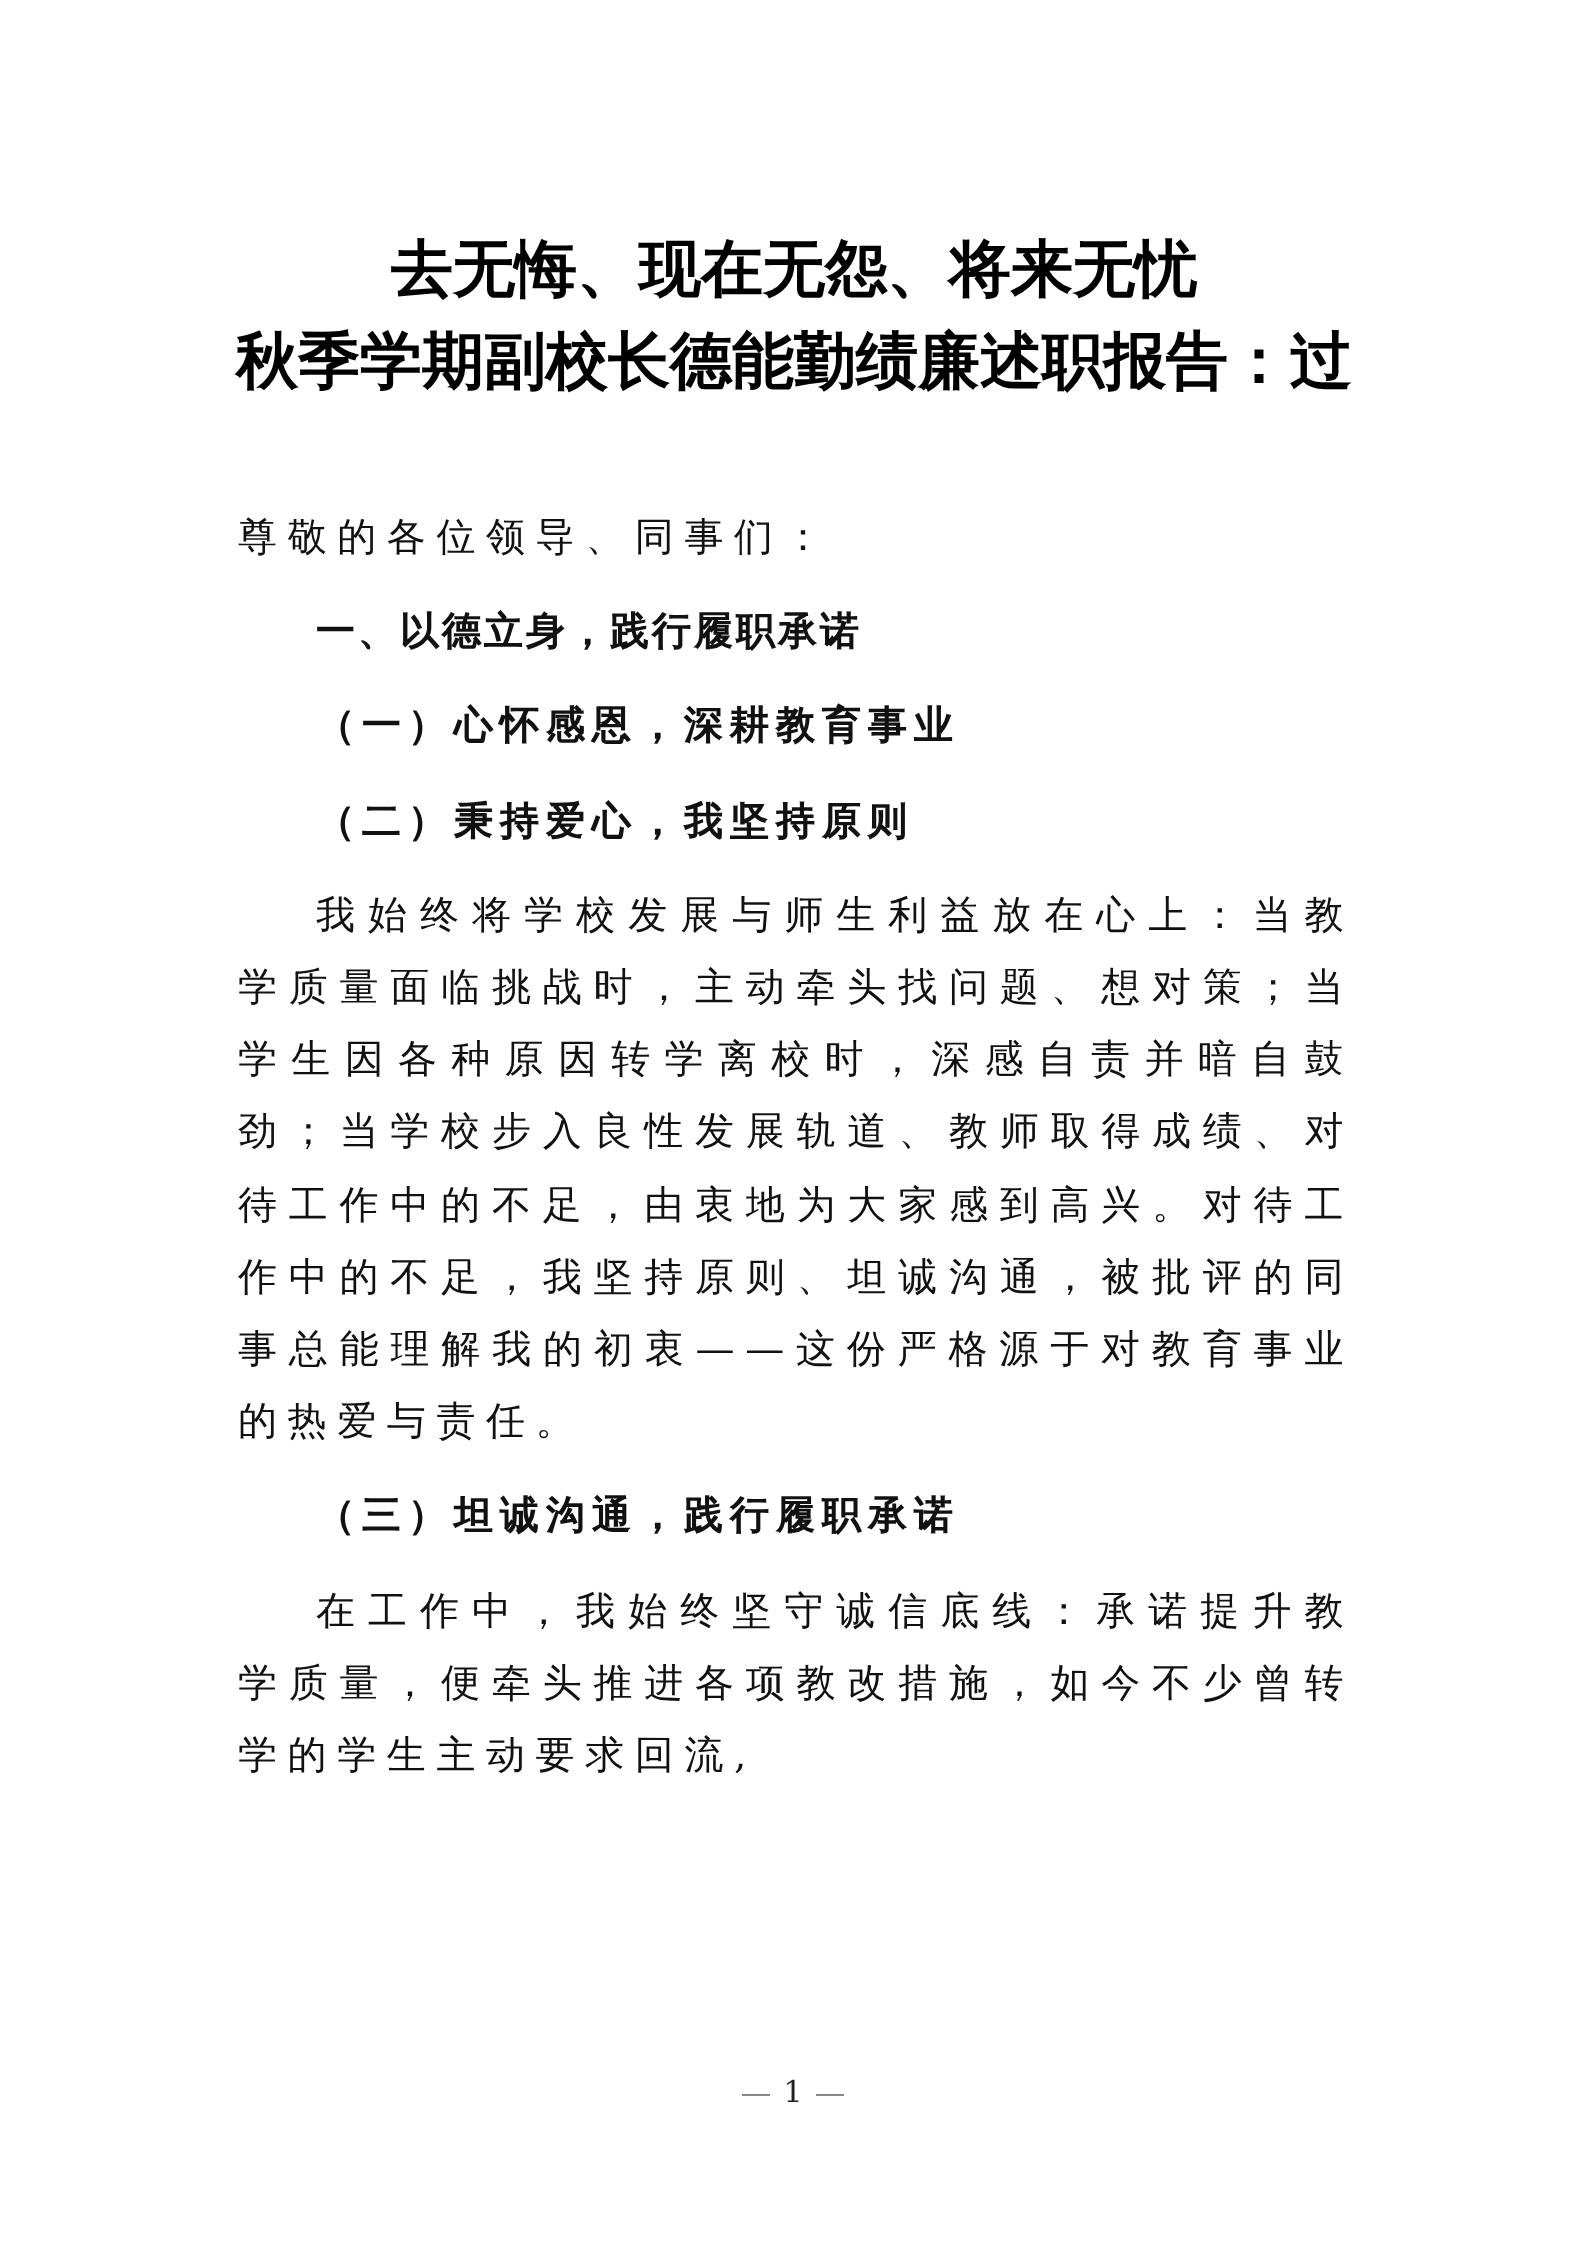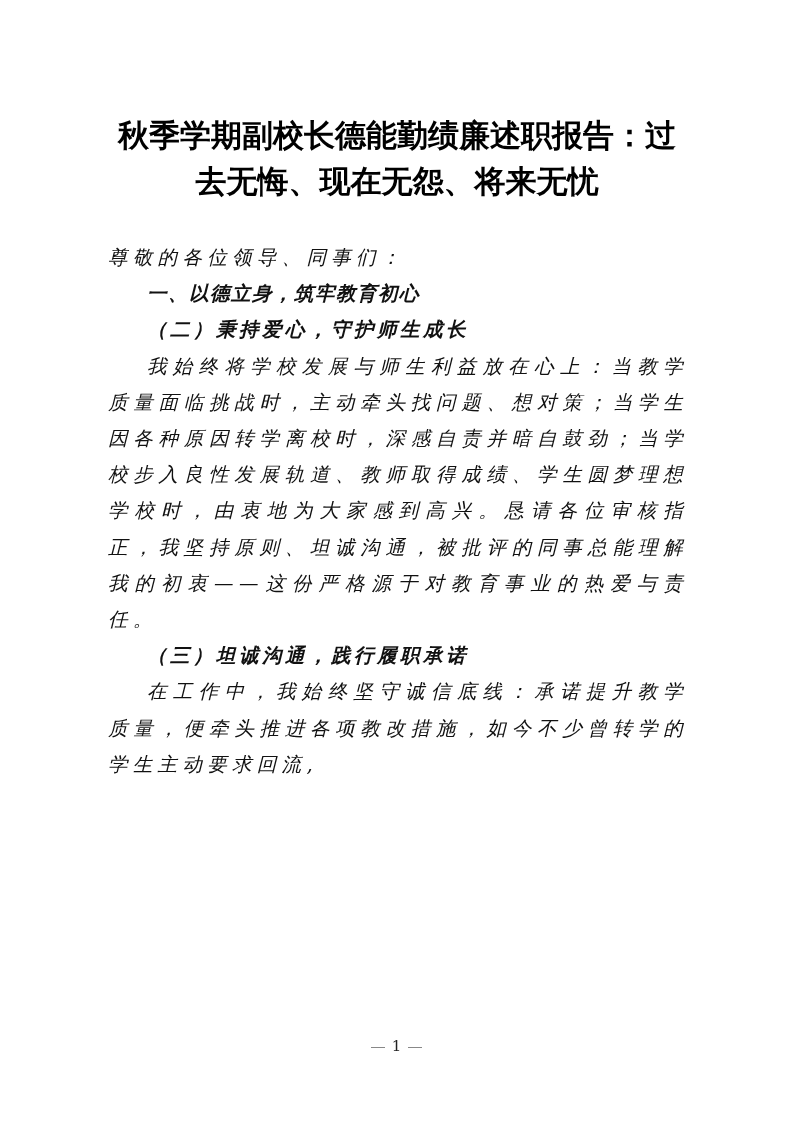--- a/index.html
+++ b/index.html
@@ -14,47 +14,48 @@
     text-align: center;
     font-family: "DejaVu Sans", "Liberation Sans", sans-serif;
     font-weight: bold; font-size: 31px; line-height: 46px;
     letter-spacing: 0px; color: #000000;
   }
   .body {
     position: absolute; left: 108px; top: 240px; width: 580px;
     font-size: 19.5px; line-height: 36.2px; letter-spacing: 5.3px;
     text-align: justify;
   }
-  .body p { margin: 0; padding: 0; font-style: italic; }
+  .body p { margin: 11px; padding: 0; }
   .indent { text-indent: 39px; }
   .h1 {
     font-family: "DejaVu Sans", "Liberation Sans", sans-serif;
     font-weight: bold; letter-spacing: 1.5px;
   }
   .h2 { letter-spacing: 3.5px; font-weight: bold; }
   .footer {
     position: absolute; left: 0; width: 793px; top: 1037px;
     text-align: center; font-size: 15px; color: #222222;
   }
   .footer .dash { display: inline-block; width: 14px; height: 1px; background: #888; vertical-align: middle; margin: 0 7px; }
 </style>
 </head>
 <body>
 
 <div class="page">
   <div class="title">
+    <div>去无悔、现在无怨、将来无忧</div>
     <div>秋季学期副校长德能勤绩廉述职报告：过</div>
-    <div>去无悔、现在无怨、将来无忧</div>
   </div>
 
   <div class="body">
     <p>尊敬的各位领导、同事们：</p>
-    <p class="indent h1">一、以德立身，筑牢教育初心</p>
-    <p class="indent h2">（二）秉持爱心，守护师生成长</p>
-    <p class="indent">我始终将学校发展与师生利益放在心上：当教学质量面临挑战时，主动牵头找问题、想对策；当学生因各种原因转学离校时，深感自责并暗自鼓劲；当学校步入良性发展轨道、教师取得成绩、学生圆梦理想学校时，由衷地为大家感到高兴。恳请各位审核指正，我坚持原则、坦诚沟通，被批评的同事总能理解我的初衷——这份严格源于对教育事业的热爱与责任。</p>
+    <p class="indent h1">一、以德立身，践行履职承诺</p>
+    <p class="indent h2">（一）心怀感恩，深耕教育事业</p>
+    <p class="indent h2">（二）秉持爱心，我坚持原则</p>
+    <p class="indent">我始终将学校发展与师生利益放在心上：当教学质量面临挑战时，主动牵头找问题、想对策；当学生因各种原因转学离校时，深感自责并暗自鼓劲；当学校步入良性发展轨道、教师取得成绩、对待工作中的不足，由衷地为大家感到高兴。对待工作中的不足，我坚持原则、坦诚沟通，被批评的同事总能理解我的初衷——这份严格源于对教育事业的热爱与责任。</p>
     <p class="indent h2">（三）坦诚沟通，践行履职承诺</p>
     <p class="indent">在工作中，我始终坚守诚信底线：承诺提升教学质量，便牵头推进各项教改措施，如今不少曾转学的学生主动要求回流,</p>
   </div>
 
   <div class="footer">
     <span class="dash"></span><span>1</span><span class="dash"></span>
   </div>
 </div>
 
 </body></html>

